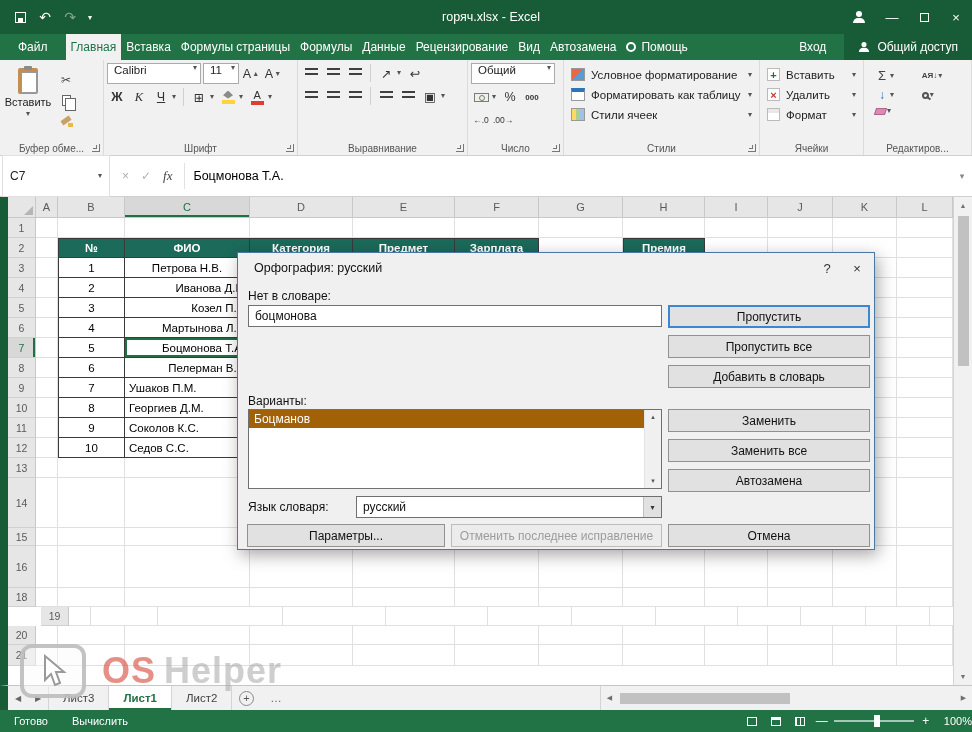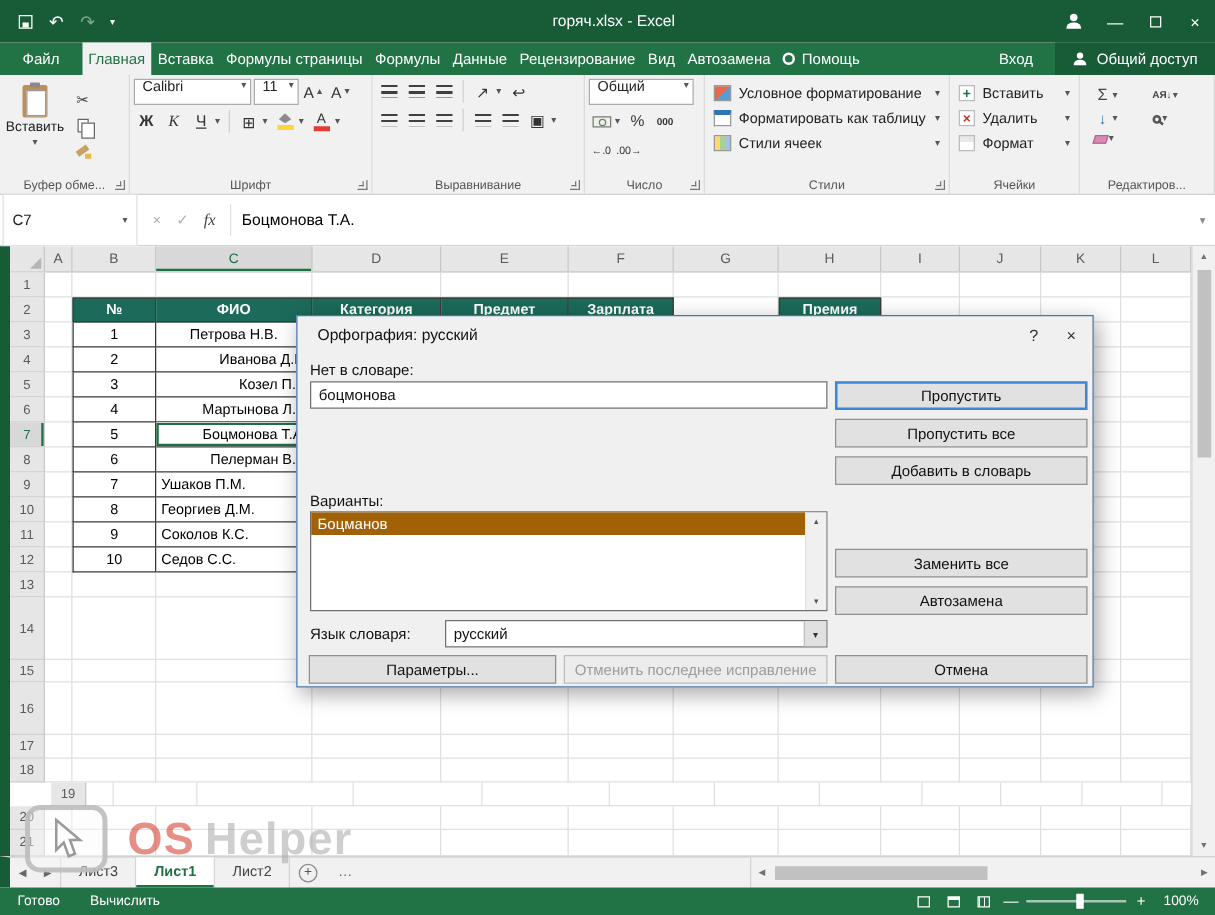--- a/index.html
+++ b/index.html
@@ -173,21 +173,21 @@
 .st-item{padding:0 12px;display:flex;align-items:center;height:100%;cursor:pointer}
 .st-item.first{padding-left:14px}
 .st-space{flex:1}
 .viewbtn{width:24px;height:100%;display:flex;align-items:center;justify-content:center;cursor:pointer}
 .vb1{width:10px;height:9px;border:1px solid #fff;display:block}
 .vb2{width:10px;height:9px;border:1px solid #fff;border-top-width:3px;display:block}
 .vb3{width:10px;height:9px;border:1px solid #fff;background:repeating-linear-gradient(90deg,#fff 0 1px,transparent 1px 4px);display:block}
 .zbtn{width:20px;text-align:center;font-size:12px;cursor:pointer}
 .zoomtrack{width:80px;height:2px;background:rgba(255,255,255,.6);position:relative;margin:0 2px;cursor:pointer}
 .zoomthumb{position:absolute;left:50%;top:-5px;width:6px;height:12px;background:#fff}
-.zoomlevel{padding:0 13px 0 8px;cursor:pointer}
+.zoomlevel{padding:0 0 0 8px;cursor:pointer}
 
 
 .watermark{position:absolute;left:20px;top:644px;display:flex;align-items:center;gap:16px;z-index:6;pointer-events:none}
 .wm-box{width:66px;height:54px;border:4px solid rgba(185,185,185,.85);border-radius:12px;background:rgba(250,250,250,.45);display:flex;align-items:center;justify-content:center}
 .wm-text{font-size:36px;font-weight:bold;letter-spacing:1px;display:flex;gap:8px}
 .wm-os{color:rgba(214,69,53,.6)}
 .wm-helper{color:rgba(165,165,165,.55)}
 
 
 .dialog{position:absolute;left:237px;top:252px;width:638px;height:298px;background:#F0F0F0;border:1px solid #4A77A8;box-shadow:3px 5px 16px rgba(0,0,0,.35);z-index:20;font-size:12px;color:#111}
@@ -758,35 +758,20 @@
             <div class="cell" style="width: 102px;"></div>
             <div class="cell" style="width: 84px;"></div>
             <div class="cell" style="width: 84px;"></div>
             <div class="cell" style="width: 82px;"></div>
             <div class="cell" style="width: 63px;"></div>
             <div class="cell" style="width: 65px;"></div>
             <div class="cell" style="width: 64px;"></div>
             <div class="cell" style="width: 56px;"></div>
           </div>
           <div class="grow" style="height: 19px;">
-            <div class="rhead">17</div>
-            <div class="cell" style="width: 22px;"></div>
-            <div class="cell" style="width: 67px;"></div>
-            <div class="cell" style="width: 125px;"></div>
-            <div class="cell" style="width: 103px;"></div>
-            <div class="cell" style="width: 102px;"></div>
-            <div class="cell" style="width: 84px;"></div>
-            <div class="cell" style="width: 84px;"></div>
-            <div class="cell" style="width: 82px;"></div>
-            <div class="cell" style="width: 63px;"></div>
-            <div class="cell" style="width: 65px;"></div>
-            <div class="cell" style="width: 64px;"></div>
-            <div class="cell" style="width: 56px;"></div>
-          </div>
-          <div class="grow" style="height: 19px;">
             <div class="rhead">18</div>
             <div class="cell" style="width: 22px;"></div>
             <div class="cell" style="width: 67px;"></div>
             <div class="cell" style="width: 125px;"></div>
             <div class="cell" style="width: 103px;"></div>
             <div class="cell" style="width: 102px;"></div>
             <div class="cell" style="width: 84px;"></div>
             <div class="cell" style="width: 84px;"></div>
             <div class="cell" style="width: 82px;"></div>
             <div class="cell" style="width: 63px;"></div>
@@ -914,20 +899,21 @@
   <div class="dbtn b-ignore-all">Пропустить все</div>
   <div class="dbtn b-add">Добавить в словарь</div>
   <div class="dlg-label l-variants">Варианты:</div>
   <div class="listbox">
     <div class="listitem selected">Боцманов</div>
     <div class="list-scroll">
       <span>▴</span>
       <span>▾</span>
     </div>
   </div>
+  <div class="dbtn b-change">Заменить</div>
   <div class="dbtn b-change-all">Заменить все</div>
   <div class="dbtn b-auto">Автозамена</div>
   <div class="dlg-label l-lang">Язык словаря:</div>
   <div class="lang-combo">
     <span>русский</span>
     <span class="combo-btn">▾</span>
   </div>
   <div class="dbtn b-options">Параметры...</div>
   <div class="dbtn disabled b-undo">Отменить последнее исправление</div>
   <div class="dbtn b-cancel">Отмена</div>

